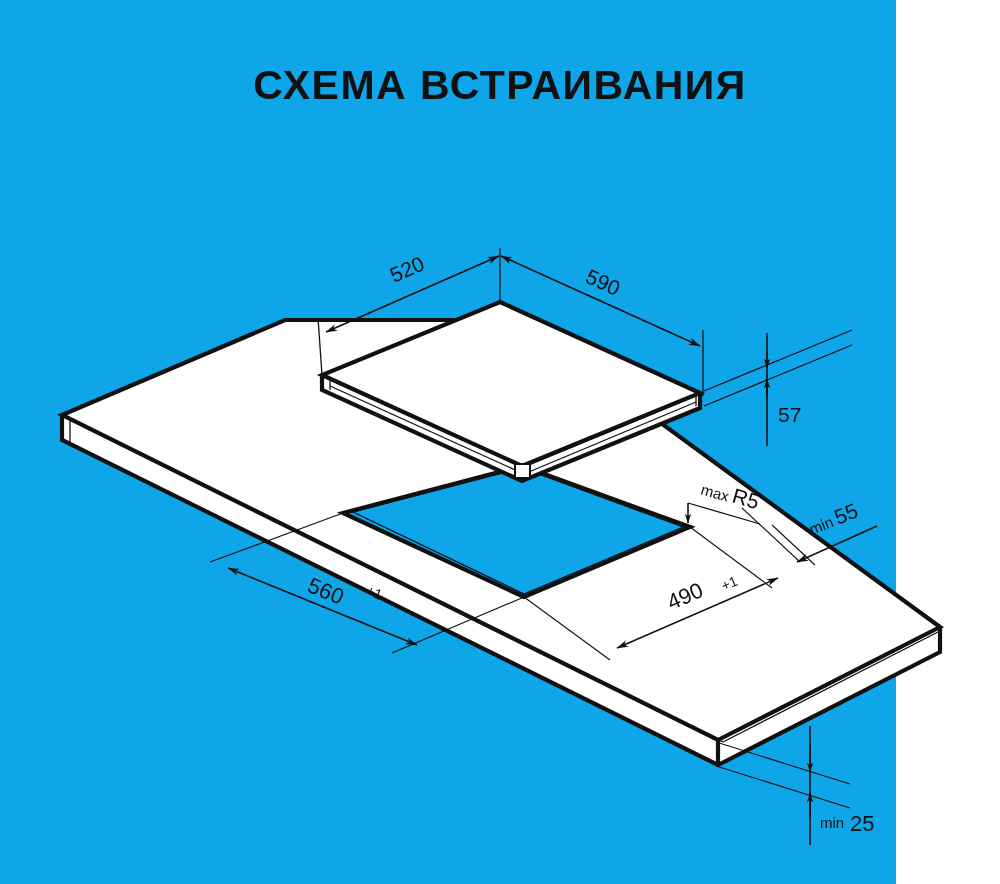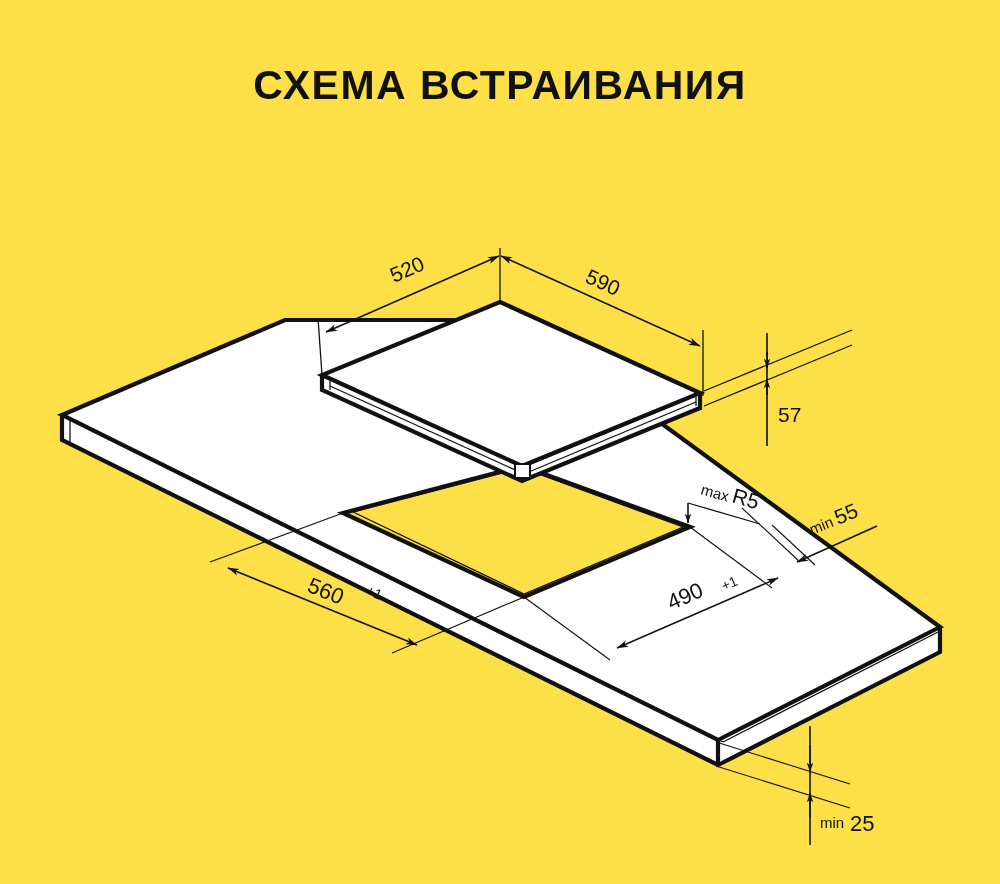--- a/index.html
+++ b/index.html
@@ -9,23 +9,23 @@
   }
   body {
     width: 1000px;
     height: 884px;
     font-family: "Liberation Sans", sans-serif;
     overflow: hidden;
     position: relative;
   }
   #page {
     position: relative;
-    width: 1000px;
+    width: 896px;
     height: 884px;
-    background: #fde047;
+    background: #0ea5e9;
   }
   #title {
     position: absolute;
     top: 62px;
     left: 0;
     width: 1000px;
     text-align: center;
     font-family: "Liberation Sans", sans-serif;
     font-size: 41px;
     font-weight: bold;

